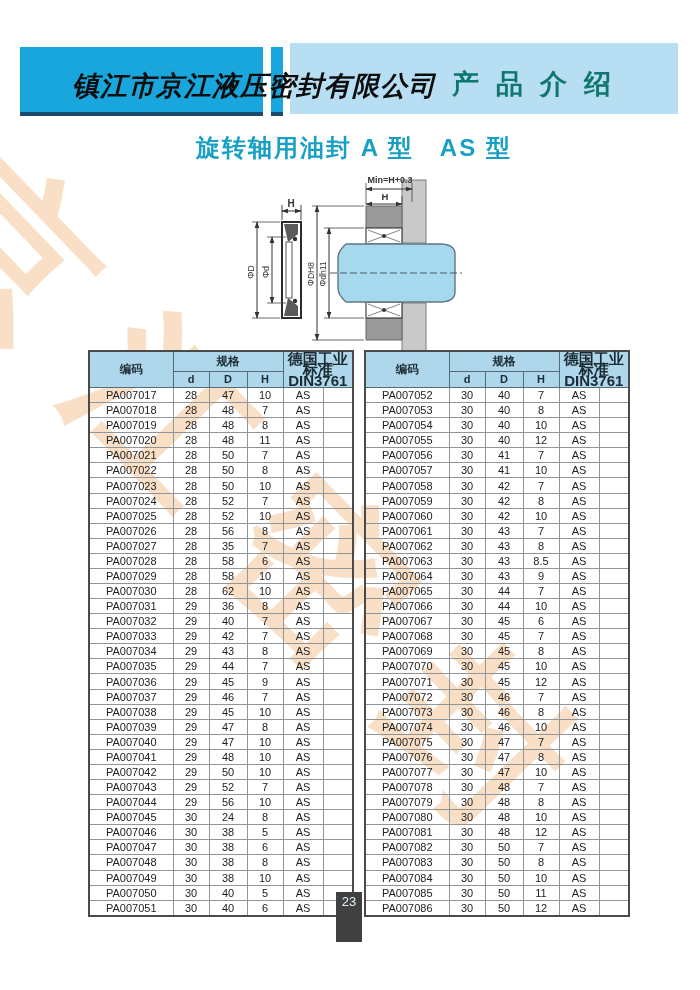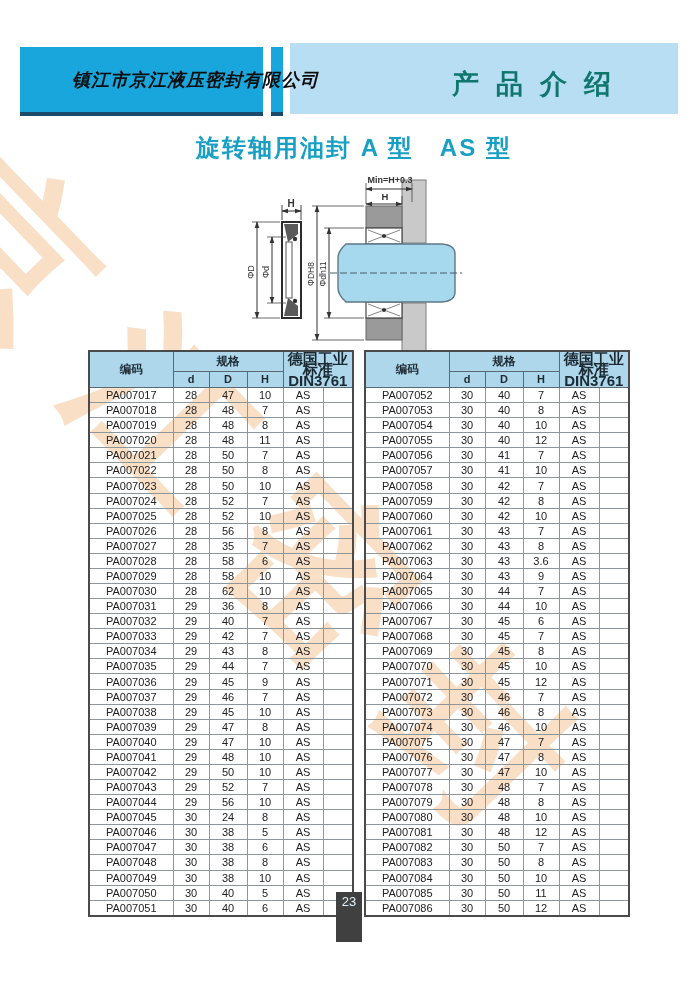--- a/index.html
+++ b/index.html
@@ -12,21 +12,21 @@
              font-family:"Liberation Serif",serif;pointer-events:none;}
   
   .band-dark{position:absolute;left:20px;top:47px;width:243px;height:65px;
              background:#18a6dc;border-bottom:4px solid #1b4a6b;}
   .band-stripe{position:absolute;left:271px;top:47px;width:12px;height:65px;
              background:#18a6dc;border-bottom:4px solid #1b4a6b;}
   .band-light{position:absolute;left:290px;top:43px;width:388px;height:71px;
              background:#b7def2;}
   .company{position:absolute;left:72px;top:68px;width:330px;z-index:2;
            font-family:"Liberation Serif",serif;font-style:italic;font-weight:bold;
-           font-size:18px;color:#0d0d0d;letter-spacing:1px;white-space:nowrap;}
+           font-size:27px;color:#0d0d0d;letter-spacing:1px;white-space:nowrap;}
   .section-title{position:absolute;left:452px;top:66px;z-index:2;
            font-size:27px;font-weight:bold;color:#0f766e;letter-spacing:17px;white-space:nowrap;}
   
   .page-title{position:absolute;left:4px;top:132px;width:100%;text-align:center;z-index:2;
            font-size:24px;font-weight:bold;color:#18a0c4;letter-spacing:2px;}
   
   .diagram{position:absolute;left:0;top:0;width:700px;height:990px;z-index:1;pointer-events:none;}
   .diagram text{font-family:"Liberation Sans",sans-serif;fill:#333;}
   
   .tables{position:absolute;left:88px;top:350px;z-index:3;display:flex;gap:10px;}
@@ -550,21 +550,21 @@
             <td>30</td>
             <td>43</td>
             <td>8</td>
             <td>AS</td>
             <td></td>
           </tr>
           <tr>
             <td>PA007063</td>
             <td>30</td>
             <td>43</td>
-            <td>3.6</td>
+            <td>8.5</td>
             <td>AS</td>
             <td></td>
           </tr>
           <tr>
             <td>PA007064</td>
             <td>30</td>
             <td>43</td>
             <td>9</td>
             <td>AS</td>
             <td></td>

